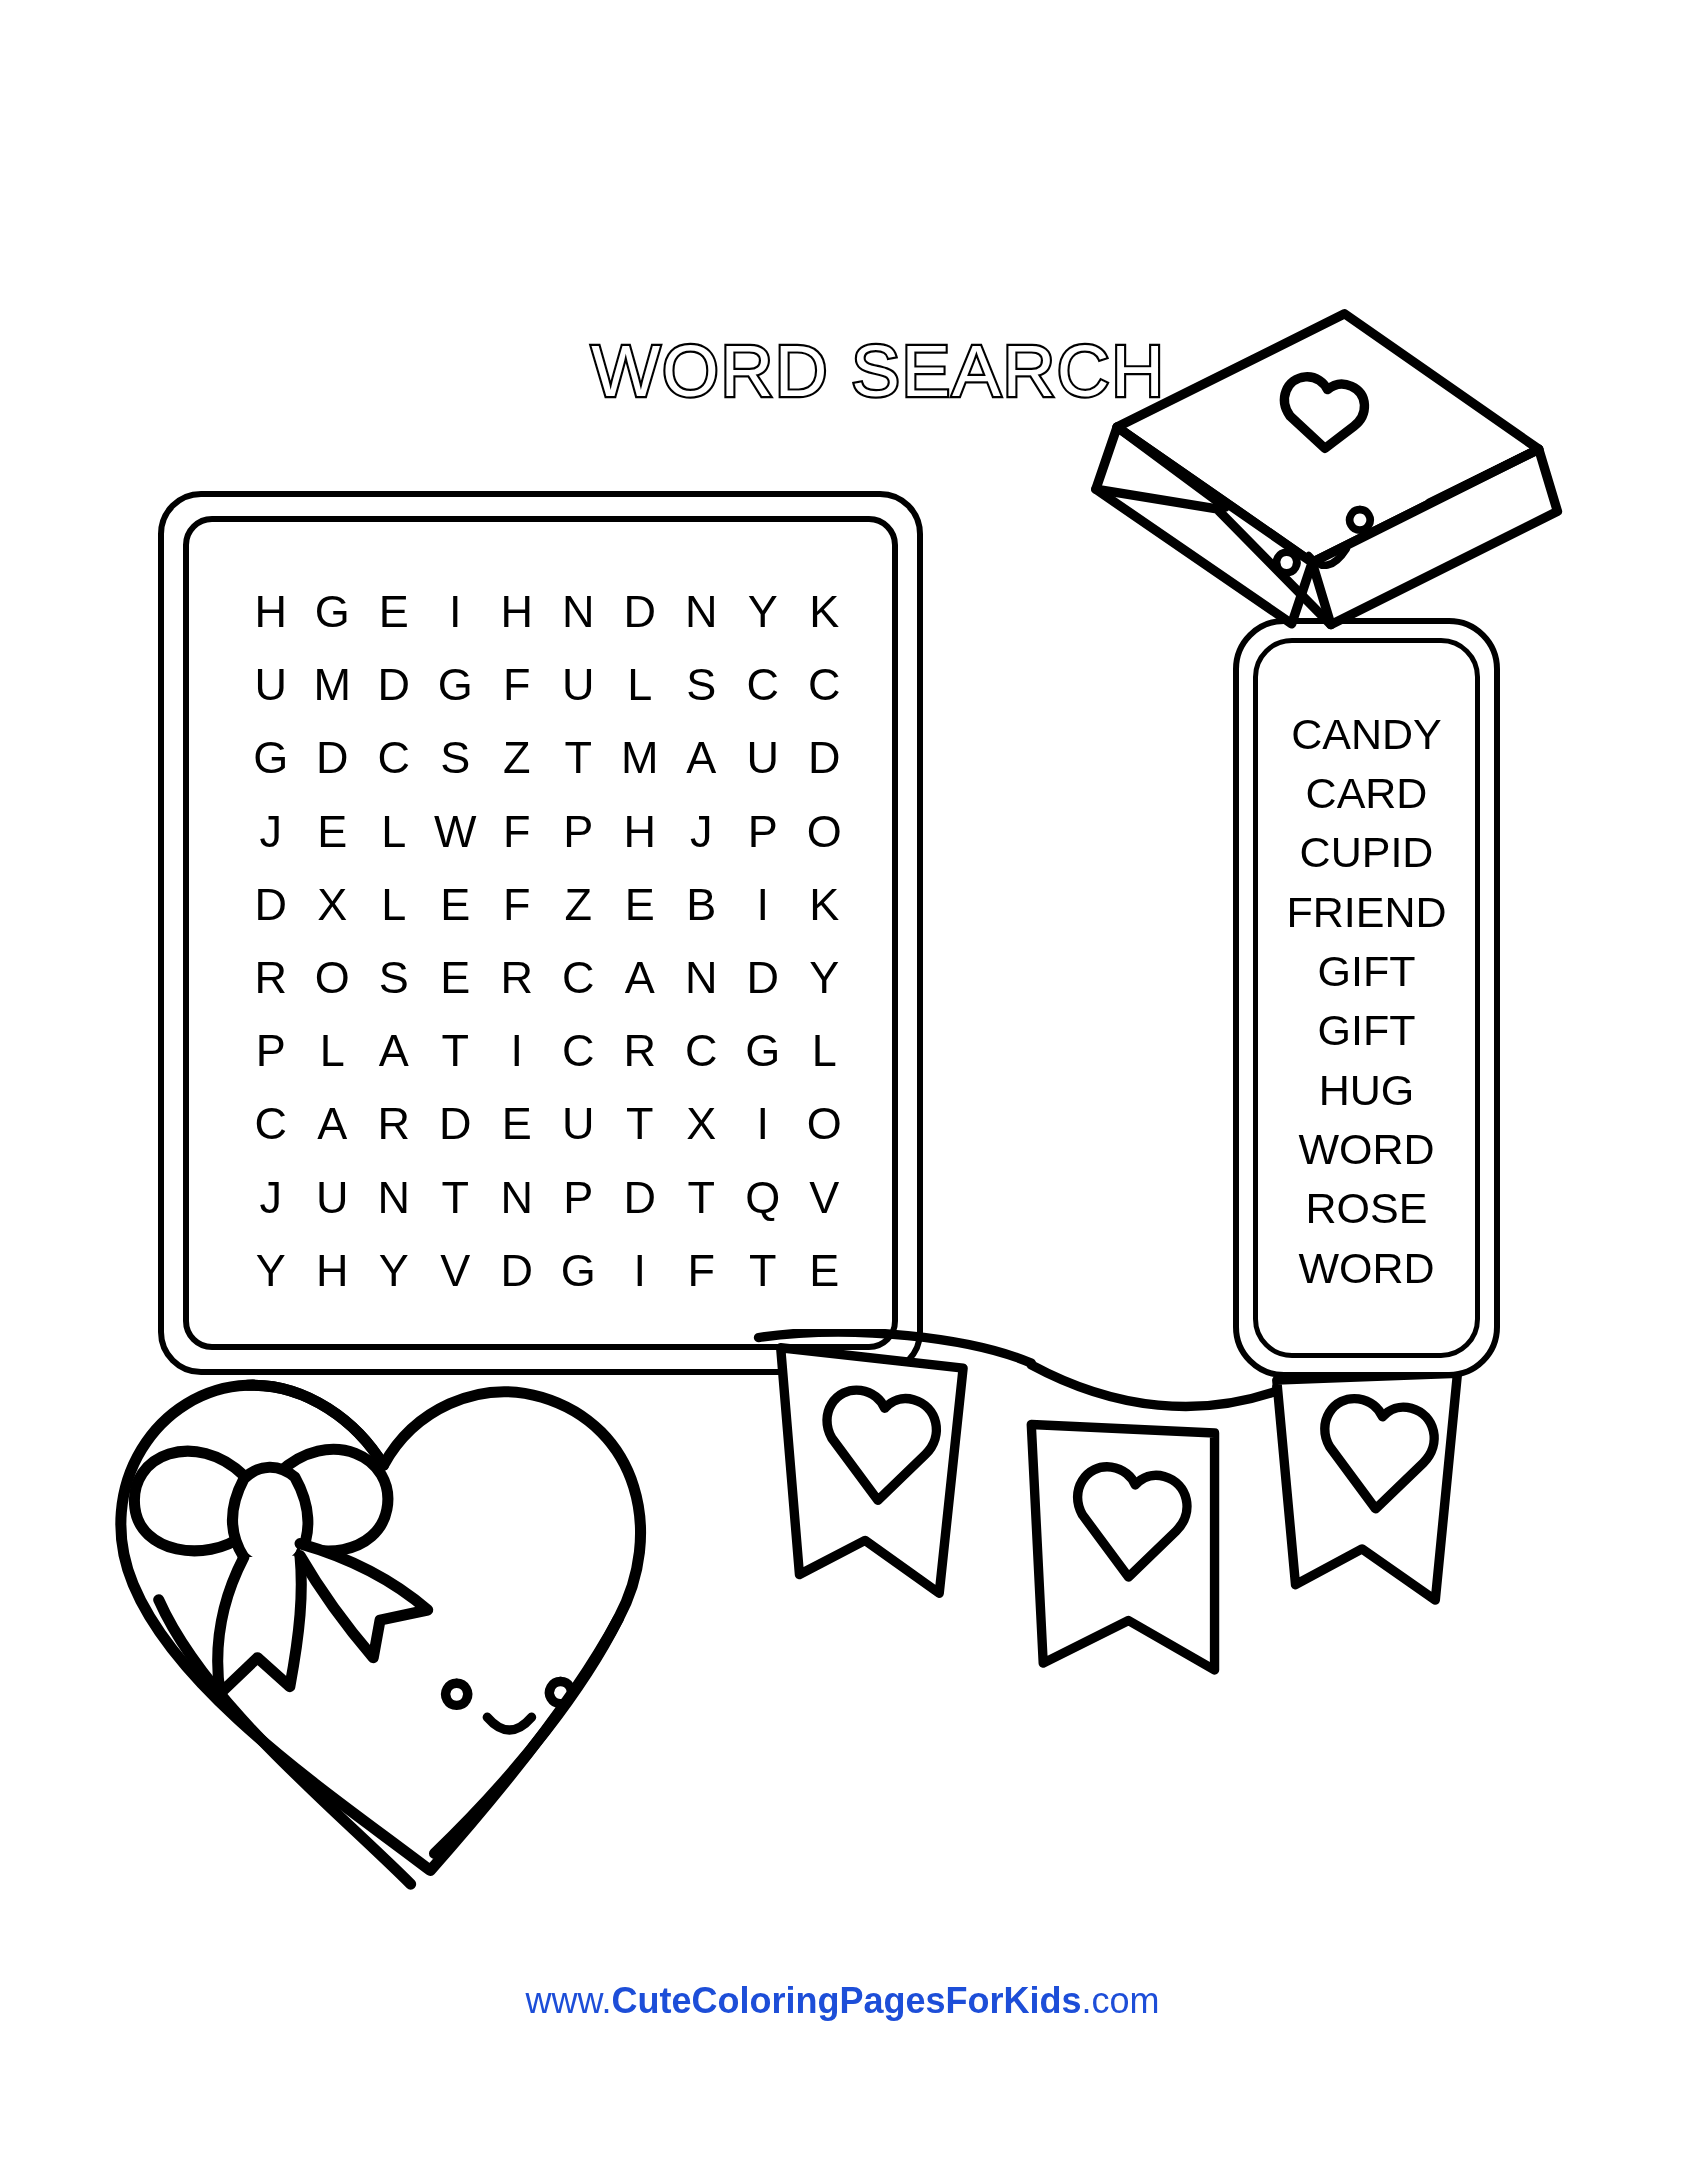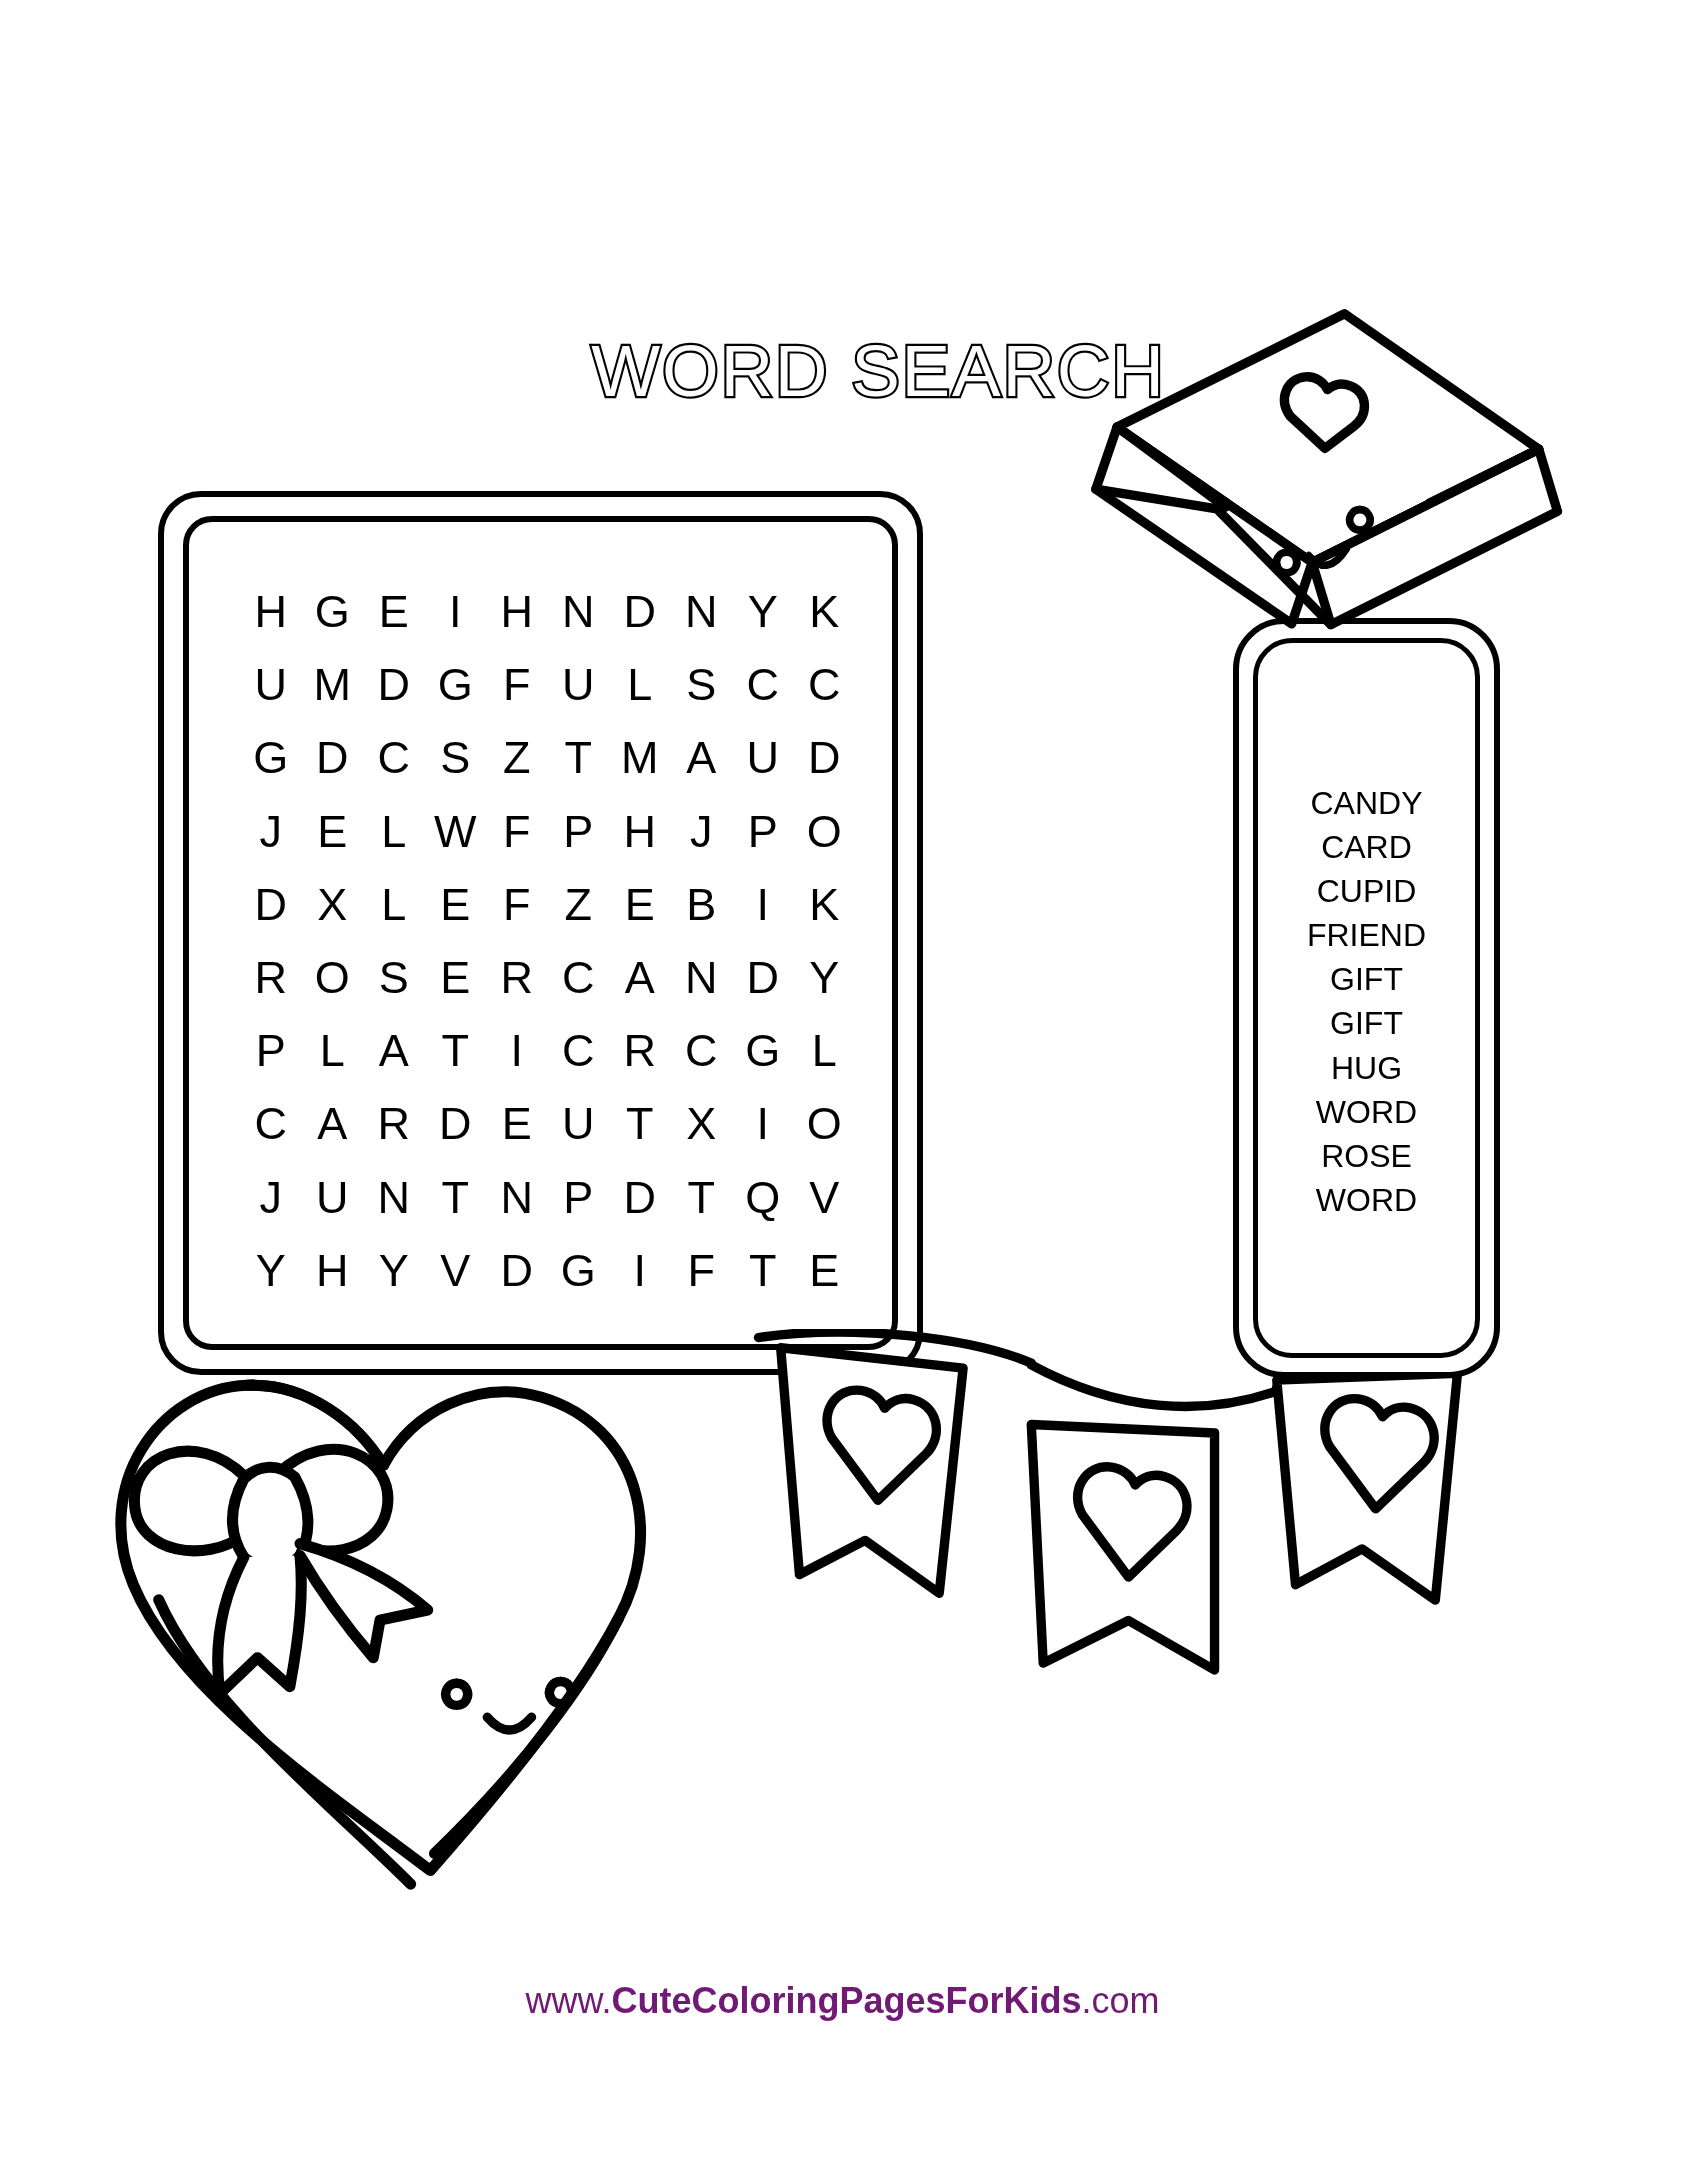--- a/index.html
+++ b/index.html
@@ -117,21 +117,21 @@
     border-radius: 39px;
     box-sizing: border-box;
     display: flex;
     flex-direction: column;
     align-items: center;
     justify-content: center;
     padding-top: 6.8px;
   }
   .words-panel-inner span {
     font-family: "Liberation Sans", sans-serif;
-    font-size: 32px;
+    font-size: 43px;
     line-height: 1.38;
     letter-spacing: 0px;
     white-space: nowrap;
   }
 
   
   .deco {
     position: absolute;
   }
   .envelope { left: 1089px; top: 300px; z-index: 5; }
@@ -140,21 +140,21 @@
 
   
   .footer {
     position: absolute;
     left: 0;
     top: 1980px;
     width: 100%;
     text-align: center;
     font-family: "Liberation Sans", sans-serif;
     font-size: 36px;
-    color: #701a75;
+    color: #1d4ed8;
   }
   .footer b { font-weight: bold; }
 </style>
 </head>
 <body>
 
 <div class="page">
 
   <div class="title-sub">WORD SEARCH</div>
 

